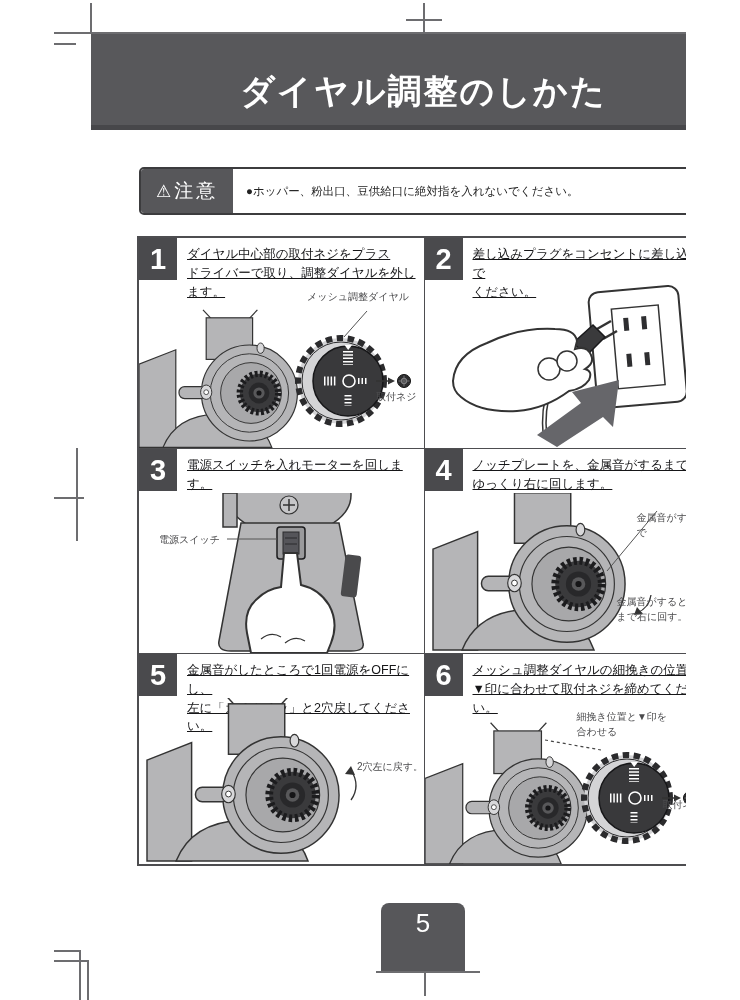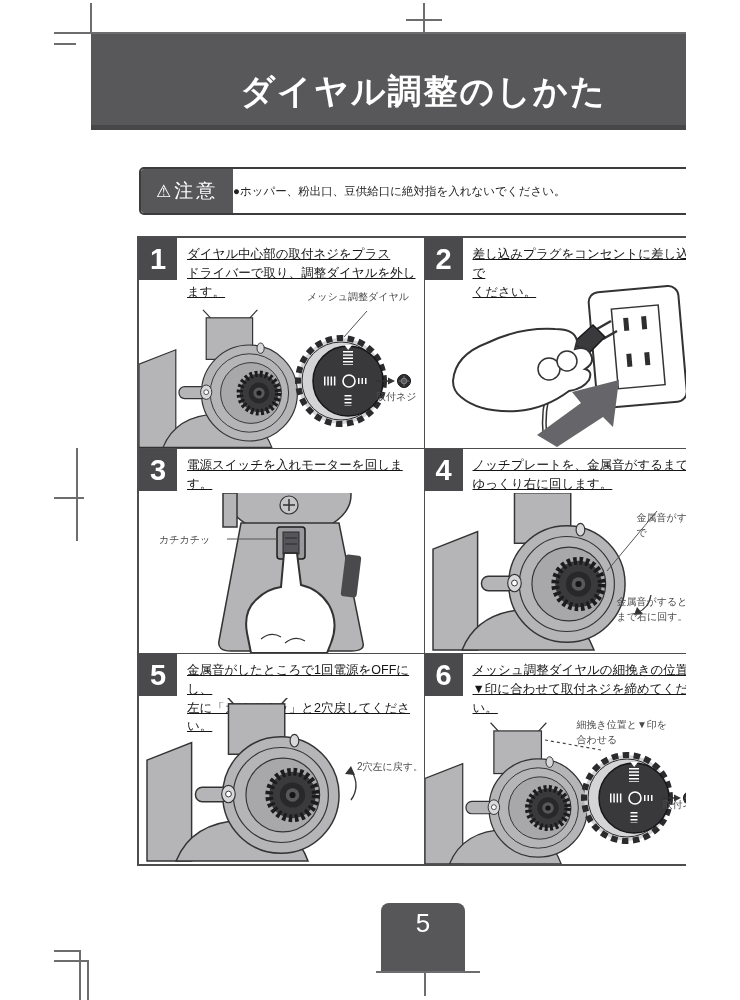--- a/index.html
+++ b/index.html
@@ -11,21 +11,21 @@
   .banner{position:absolute;left:37px;top:31px;width:665px;height:91px;background:#58585b;
           border-bottom:5px solid #47474a;display:flex;align-items:flex-end;justify-content:center;}
   .banner h1{margin:0 0 10px 0;font-size:34px;font-weight:600;color:#fff;letter-spacing:2px;}
   
   .caution{position:absolute;left:85px;top:164px;width:570px;height:48px;border:2px solid #3c3c3e;
            border-radius:5px;box-sizing:border-box;display:flex;overflow:hidden;}
   .caution-left{width:92px;background:#57575a;color:#fff;display:flex;align-items:center;justify-content:center;
                 font-size:19px;flex:none;}
   .caution-left .tri{font-size:17px;margin-right:3px;}
   .caution-left .ct{letter-spacing:3px;}
-  .caution-right{flex:1;display:flex;flex-direction:column;justify-content:center;
+  .caution-right{flex:1;display:flex;flex-direction:column;justify-content:center;padding-left:13px;
                  font-size:11.5px;line-height:1.65;color:#222;}
   
   .grid{position:absolute;left:83px;top:233px;width:575px;height:630px;border:2px solid #4d4d50;
         box-sizing:border-box;display:grid;grid-template-columns:1fr 1fr;grid-template-rows:211px 205px 210px;}
   .cell{position:relative;overflow:hidden;}
   .cell.bR{border-right:1.5px solid #4d4d50;}
   .cell.bB{border-bottom:1.5px solid #4d4d50;}
   .step-num{position:absolute;left:0;top:0;width:38px;height:42px;background:#4a4a4d;color:#fff;
             font-size:29px;font-weight:bold;display:flex;align-items:center;justify-content:center;}
   .step-text{position:absolute;left:48px;top:7px;width:232px;font-size:12.5px;line-height:1.5;
@@ -171,21 +171,21 @@
         <path d="M102,30 L200,30 L224,150 Q226,158 212,158 L92,158 Q78,158 80,148 Z" fill="#b5b5b7" stroke="#333" stroke-width="1.5"></path>
         <rect x="204" y="62" width="16" height="42" rx="3" fill="#4a4a4c" transform="rotate(7 212 83)"></rect>
         <rect x="138" y="34" width="28" height="32" rx="3" fill="#9a9a9c" stroke="#1c1c1e" stroke-width="1.5"></rect>
         <rect x="144" y="39" width="16" height="22" fill="#55555a" stroke="#2a2a2c" stroke-width="1"></rect>
         <line x1="146" y1="45" x2="158" y2="45" stroke="#2a2a2c" stroke-width="1"></line>
         <line x1="146" y1="51" x2="158" y2="51" stroke="#2a2a2c" stroke-width="1"></line>
         <path d="M145,60 L158,60 L162,92 Q180,96 190,112 Q200,130 192,150 L188,160 L112,160 L108,140 Q104,118 118,106 Q128,96 142,94 Z" fill="#fff" stroke="#333" stroke-width="2"></path>
         <path d="M122,146 q10,-8 20,-2 M146,150 q10,-8 20,-2" fill="none" stroke="#333" stroke-width="1.2"></path>
         <line x1="88" y1="46" x2="138" y2="46" stroke="#555" stroke-width="1"></line>
       </svg>
-      <div class="ilabel" style="left:20px;top:84px">カチカチッ</div>
+      <div class="ilabel" style="left:20px;top:84px">電源スイッチ</div>
     </div>
 
     <div class="cell bB">
       <div class="step-num">4</div>
       <div class="step-text">ノッチプレートを、金属音がするまで
 ゆっくり右に回します。</div>
       <svg class="illus" style="height:160px" viewBox="0 0 287 160">
         <use href="#grinder" transform="translate(8,-6) scale(0.97)"></use>
         <line x1="232" y1="18" x2="182" y2="78" stroke="#555" stroke-width="1"></line>
         <path d="M212,120 q12,-5 14,-18" fill="none" stroke="#333" stroke-width="1.3"></path>
@@ -213,21 +213,21 @@
       <div class="step-text">メッシュ調整ダイヤルの細挽きの位置を
 ▼印に合わせて取付ネジを締めてください。</div>
       <svg class="illus" style="height:166px" viewBox="0 0 287 166">
         <use href="#grinder" transform="translate(0,28) scale(0.82)"></use>
         <line x1="120" y1="42" x2="176" y2="52" stroke="#444" stroke-width="1.2" stroke-dasharray="3 3"></line>
         <use href="#dial" transform="translate(202,100)"></use>
         <line x1="237" y1="100" x2="251" y2="100" stroke="#333" stroke-width="1.5"></line>
         <polygon points="256,100 249,96.5 249,103.5" fill="#333"></polygon>
         <use href="#screwx" transform="translate(265,100)"></use>
       </svg>
-      <div class="ilabel" style="left:152px;top:64px">細挽き位置と▼印を
+      <div class="ilabel" style="left:152px;top:56px">細挽き位置と▼印を
 合わせる</div>
       <div class="ilabel" style="left:238px;top:144px">取付ネジ</div>
     </div>
   </div>
 
   <div class="page-tab">
     <span>5</span>
   </div>
 
 </div>

